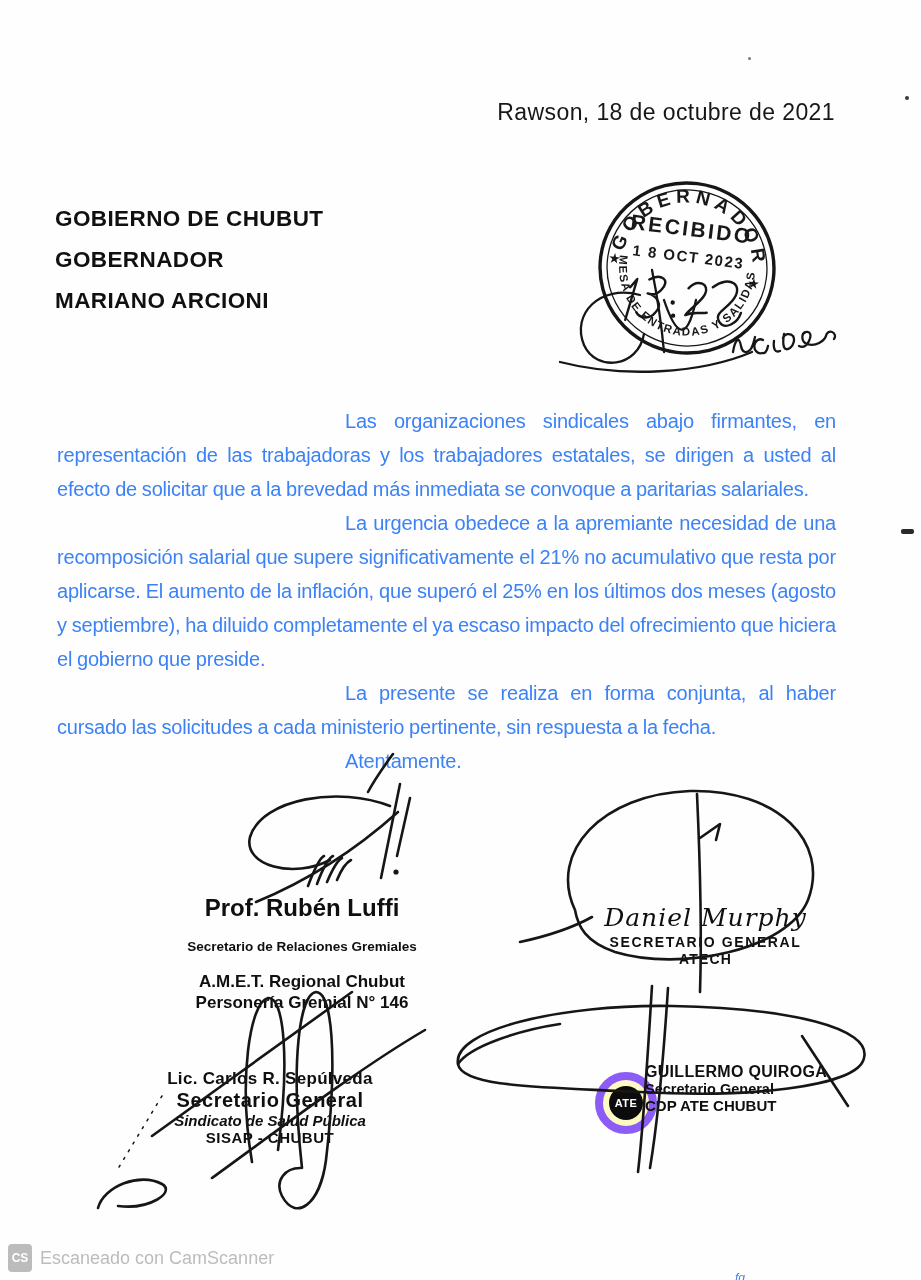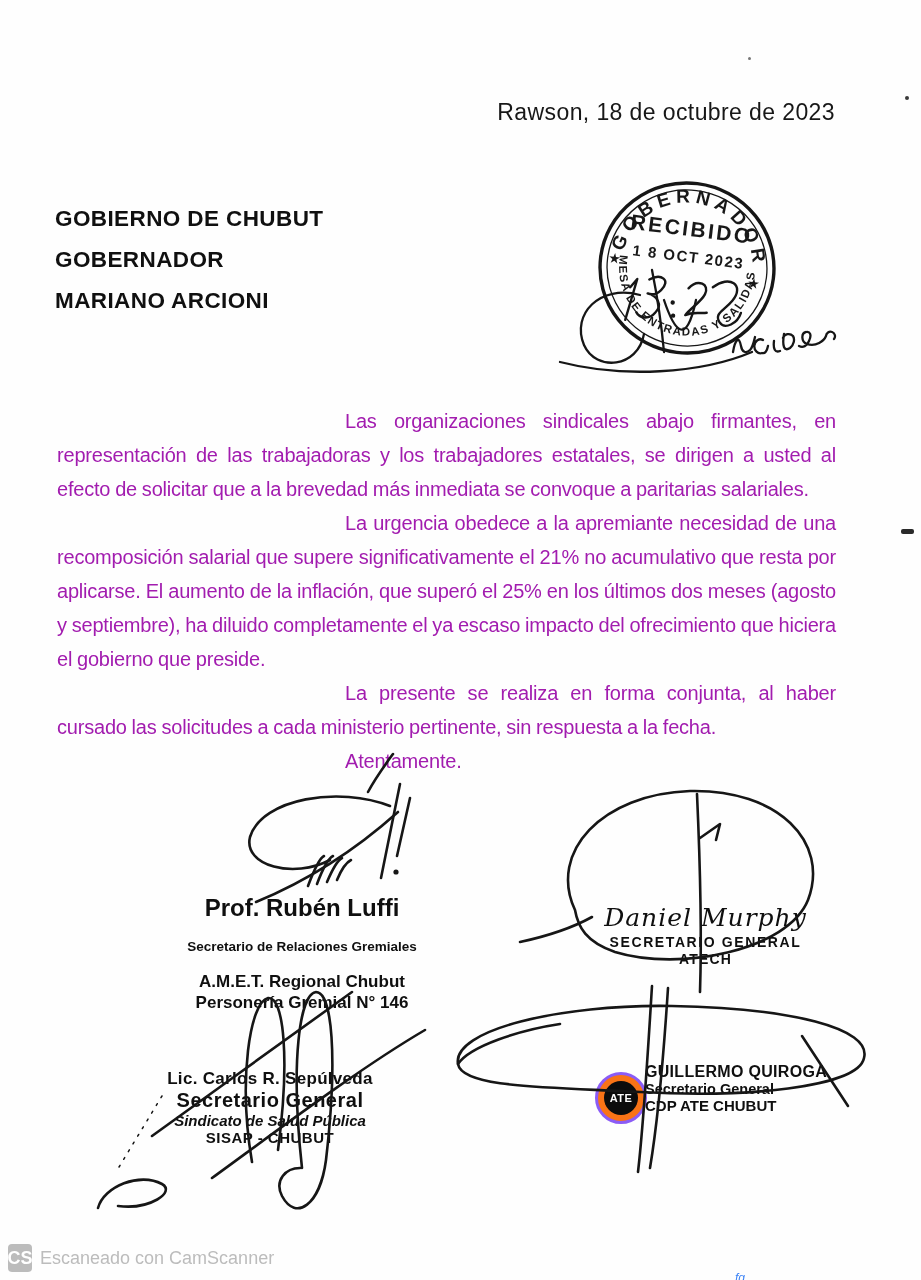--- a/index.html
+++ b/index.html
@@ -11,21 +11,21 @@
   .date-line{
     position:absolute;top:99px;left:0;right:86px;text-align:right;
     font-size:23px;letter-spacing:.4px;color:#171717;
   }
   .header-block{position:absolute;left:55px;top:198px;line-height:41px;}
   .header-block div{font-weight:bold;font-size:22.5px;letter-spacing:.4px;color:#101010;}
   .salutation{position:absolute;left:55px;top:338px;font-size:23px;color:#222;}
   .salutation .blank{display:inline-block;width:92px;border-bottom:2px solid #2b2b2b;height:22px;margin:0 2px;}
   .body-text{
     position:absolute;left:57px;top:404px;width:779px;
-    font-size:20px;line-height:34px;text-align:justify;color:#a21caf;
+    font-size:20px;line-height:34px;text-align:justify;color:#3b82f6;
     letter-spacing:-.2px;word-spacing:-.5px;
   }
   .body-text p{margin:0;text-indent:288px;}
   .closing{margin:0;text-indent:288px;}
   .sig-block{position:absolute;text-align:center;color:#0f0f0f;}
   .sig-luffi{left:182px;top:894px;width:240px;}
   .sig-luffi .sig-name{font-size:24px;font-weight:bold;}
   .sig-luffi .sig-role{font-size:13.5px;font-weight:bold;margin-top:17px;}
   .sig-luffi .sig-org{font-size:17px;font-weight:bold;margin-top:18px;}
   .sig-luffi .sig-reg{font-size:17px;font-weight:bold;margin-top:1px;}
@@ -37,45 +37,45 @@
   .sig-sepulveda .sig-name{font-size:17px;font-weight:bold;letter-spacing:.3px;}
   .sig-sepulveda .sig-role{font-size:20px;font-weight:bold;letter-spacing:.5px;}
   .sig-sepulveda .sig-org{font-size:15px;font-weight:bold;font-style:italic;}
   .sig-sepulveda .sig-reg{font-size:15px;font-weight:bold;letter-spacing:.5px;}
   .sig-quiroga{left:645px;top:1063px;width:200px;text-align:left;}
   .sig-quiroga .sig-name{font-size:16px;font-weight:bold;letter-spacing:.3px;}
   .sig-quiroga .sig-role{font-size:14.5px;font-weight:bold;}
   .sig-quiroga .sig-org{font-size:15px;font-weight:bold;}
   .ate-logo{
     position:absolute;left:595px;top:1072px;width:46px;height:46px;border-radius:50%;
-    border:3px solid #8b5cf6;background:#f97316;display:flex;align-items:center;justify-content:center;
+    border:8px solid #8b5cf6;background:#fef9c3;display:flex;align-items:center;justify-content:center;
   }
   .ate-logo span{
     width:34px;height:34px;border-radius:50%;background:#0c0c0c;color:#fff;
     font-size:11px;font-weight:bold;display:flex;align-items:center;justify-content:center;letter-spacing:.5px;
   }
   .footer{position:absolute;left:8px;top:1244px;display:flex;align-items:center;gap:8px;}
   .cs-badge{
     width:24px;height:28px;background:#bcbcbc;color:#fff;border-radius:4px;
-    font-size:18px;font-weight:bold;display:flex;align-items:center;justify-content:center;
+    font-size:12px;font-weight:bold;display:flex;align-items:center;justify-content:center;
   }
   .footer-text{font-size:18px;color:#bcbcbc;}
   .page-mark{position:absolute;left:735px;top:1228px;font-size:12px;font-style:italic;color:#3b82f6;margin-top:43px;}
   .speck-dot{position:absolute;width:4px;height:4px;border-radius:50%;background:#3a3a3a;}
   .speck-dash{position:absolute;left:901px;top:529px;width:13px;height:5px;border-radius:2px;background:#2a2a2a;}
   svg.ink{position:absolute;left:0;top:0;pointer-events:none;}
   svg.ink path, svg.ink ellipse{fill:none;stroke:#161616;stroke-linecap:round;stroke-linejoin:round;}
   svg.ink text{fill:#181818;font-family:"Liberation Sans", sans-serif;}
 </style>
 </head>
 <body>
 
 <div class="page">
 
-  <div class="date-line">Rawson, 18 de octubre de 2023</div>
+  <div class="date-line">Rawson, 18 de octubre de 2021</div>
 
   <div class="header-block">
     <div>GOBIERNO DE CHUBUT</div>
     <div>GOBERNADOR</div>
     <div>MARIANO ARCIONI</div>
   </div>
 
 
   <div class="body-text">
     <p>Las organizaciones sindicales abajo firmantes, en representación de las trabajadoras y los trabajadores estatales, se dirigen a usted al efecto de solicitar que a la brevedad más inmediata se convoque a paritarias salariales.</p>

